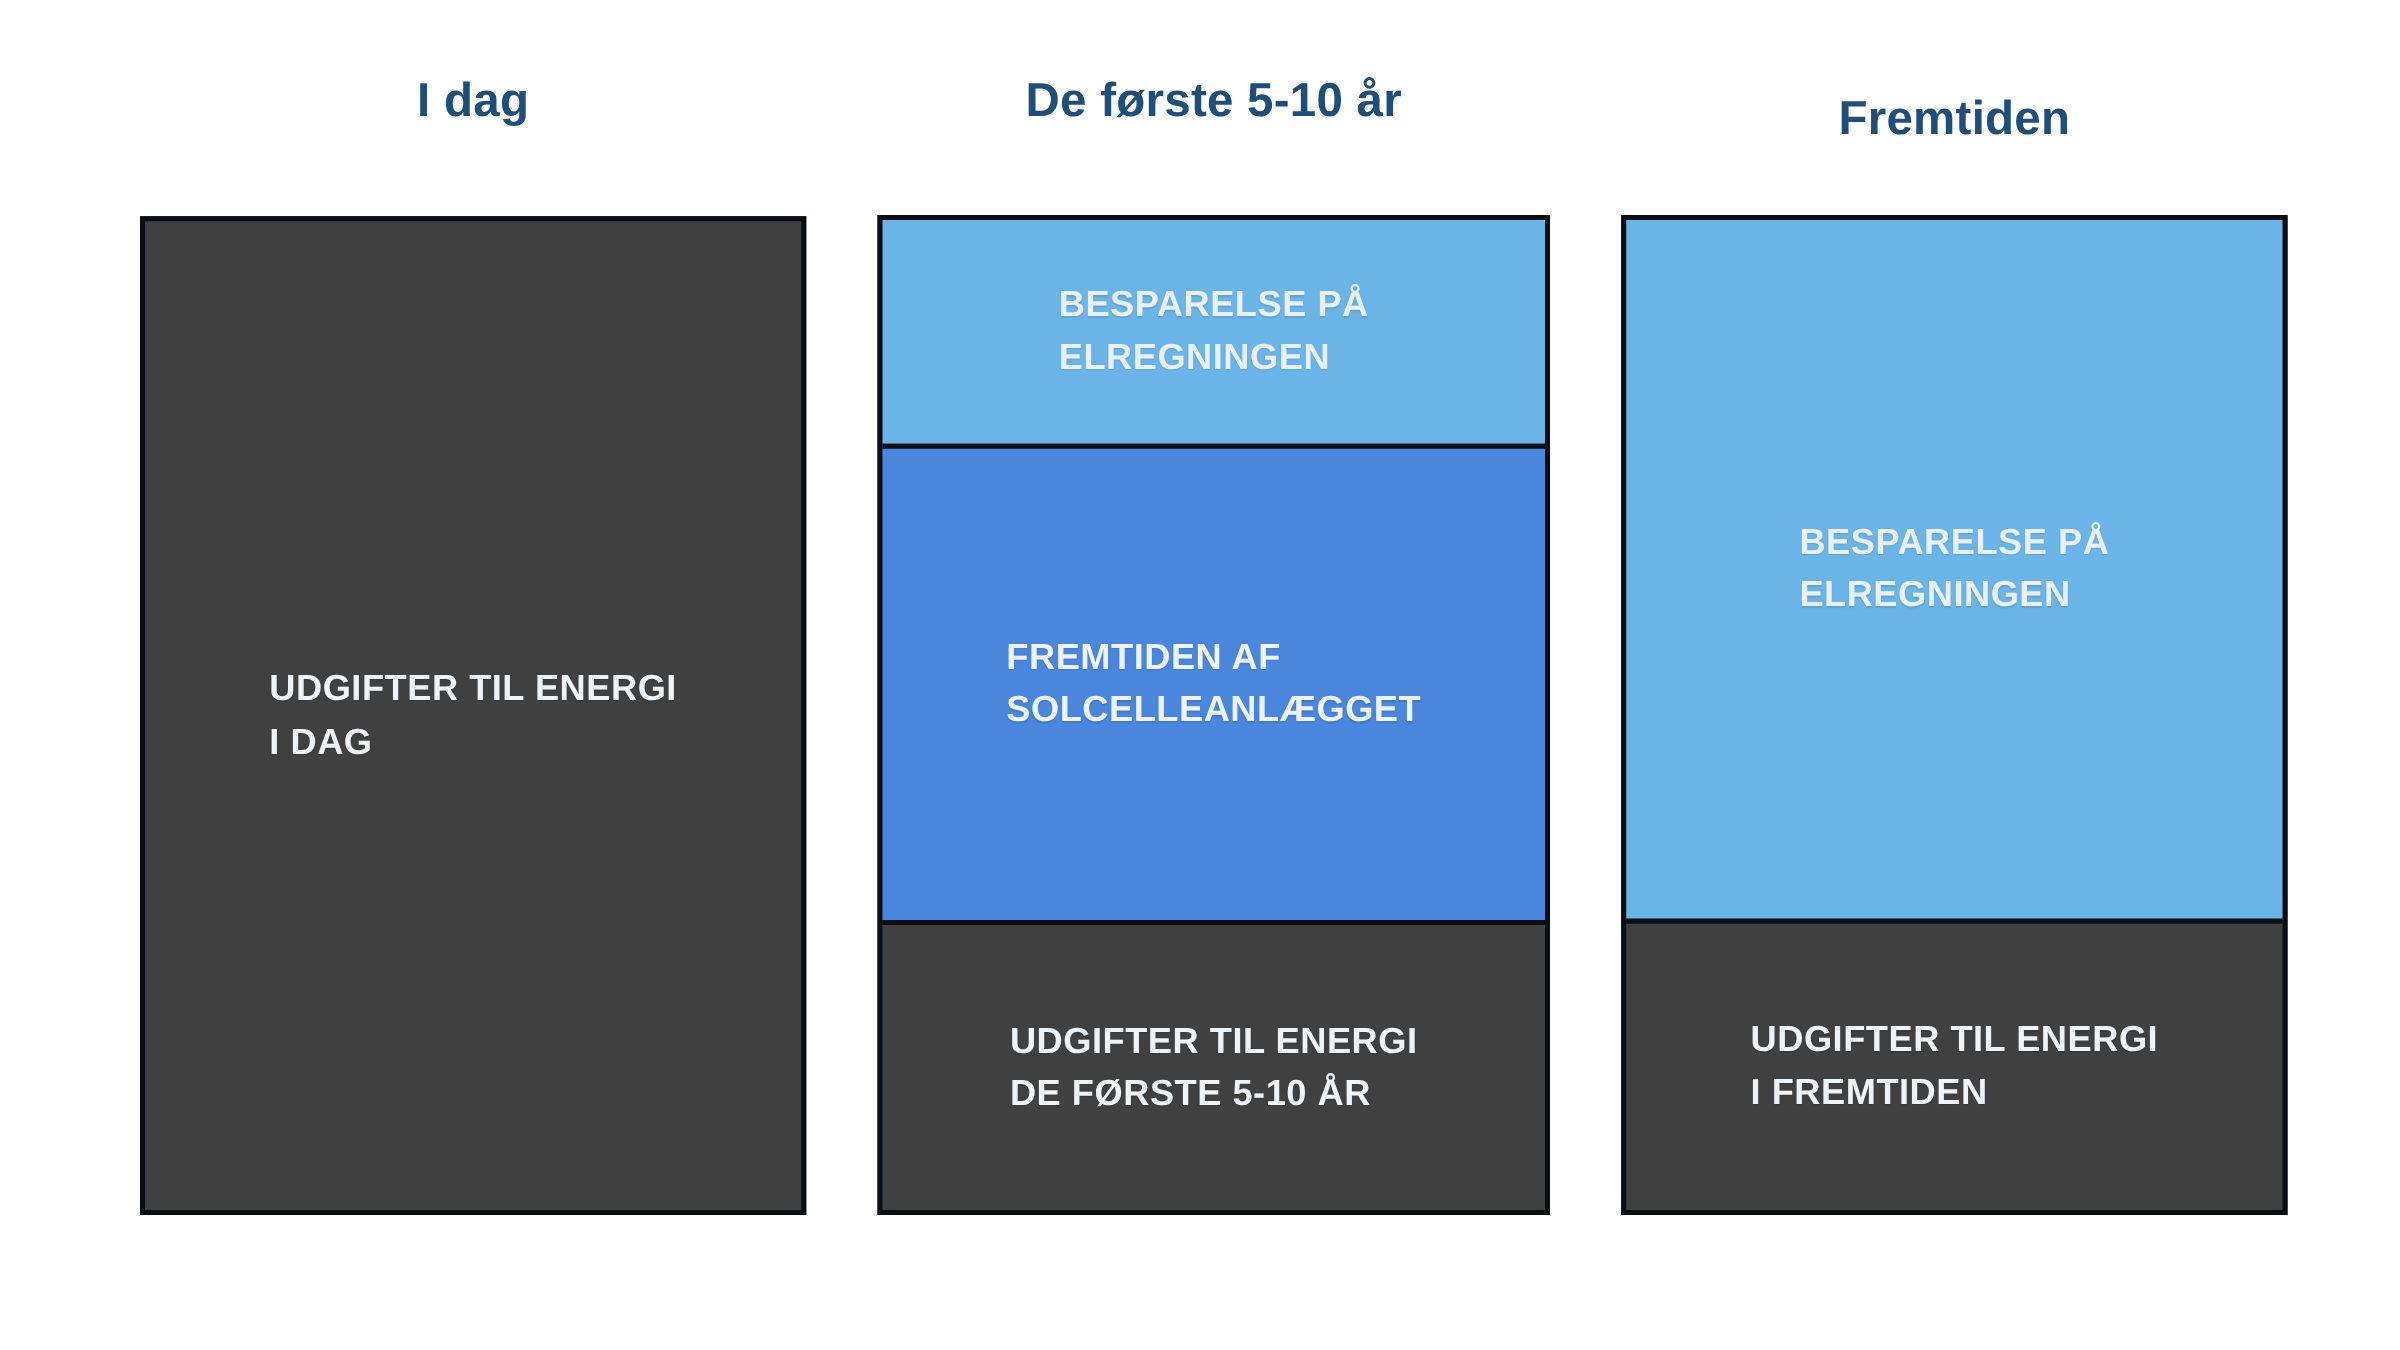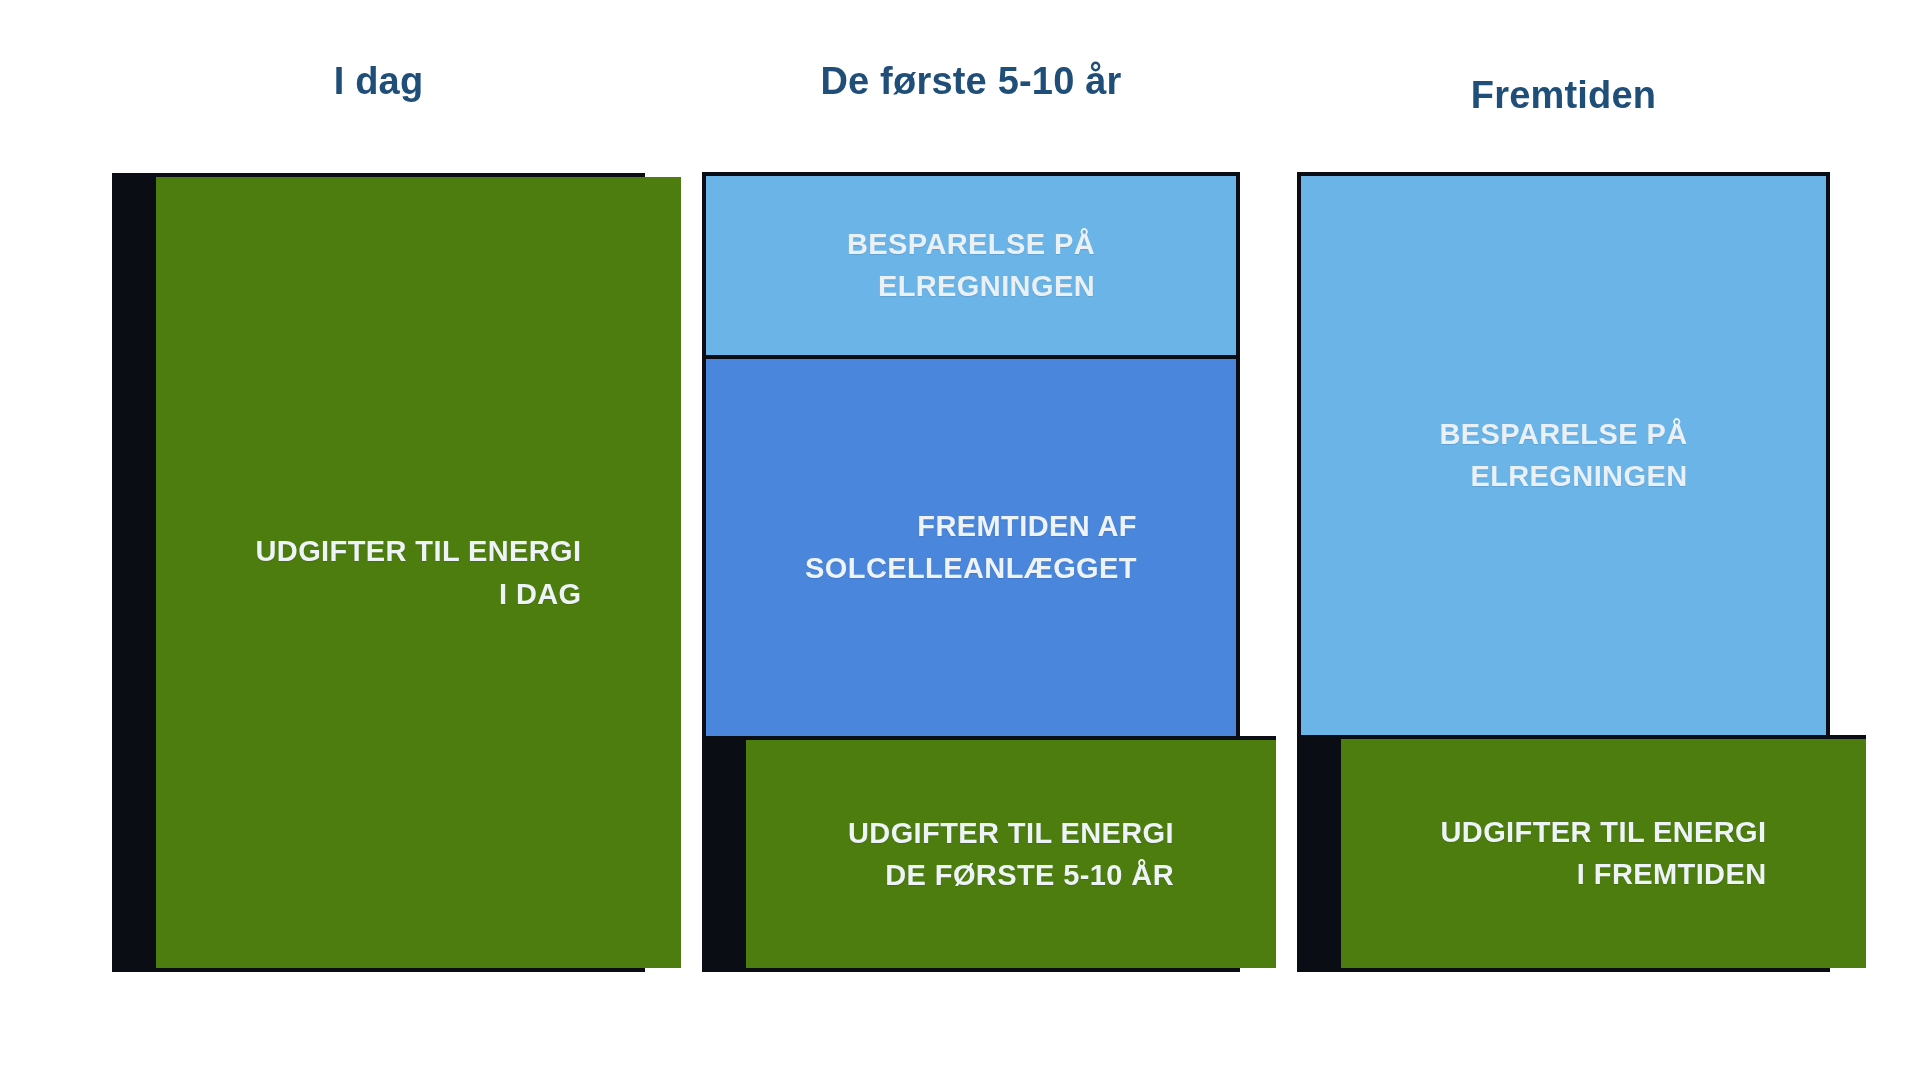--- a/index.html
+++ b/index.html
@@ -48,41 +48,41 @@
   #column-0 { left: 112px;  top: 173px; width: 533px; height: 799px; }
   #column-1 { left: 702px;  top: 172px; width: 538px; height: 800px; }
   #column-2 { left: 1297px; top: 172px; width: 533px; height: 800px; }
 
   
   .segment {
     position: relative;
     display: flex;
     align-items: center;
     justify-content: center;
-    text-align: right;
+    text-align: left;
     width: 100%;
     overflow: hidden;
   }
 
   .segment + .segment { border-top: 4px solid #0a0d14; }
 
   .segment-label {
     font-size: 29px;
     font-weight: bold;
     line-height: 1.45;
     letter-spacing: 0.4px;
     color: #eef3f7;
     padding: 0 12px;
     white-space: pre-line;
     text-shadow: 0 1px 1px rgba(0,0,0,0.10);
   }
 
   .seg-light  { background: #6BB4E8; }
   .seg-mid    { background: #4A86DC; }
-  .seg-dark   { background: #4d7c0f; margin-left: 40px; }
+  .seg-dark   { background: #404040; }
 
   .seg-light .segment-label { color: #e9f1f7; }
 </style>
 </head>
 <body>
 
 <div class="canvas">
 
   <div class="col-heading" id="heading-0">I dag</div>
   <div class="col-heading" id="heading-1">De første 5-10 år</div>

